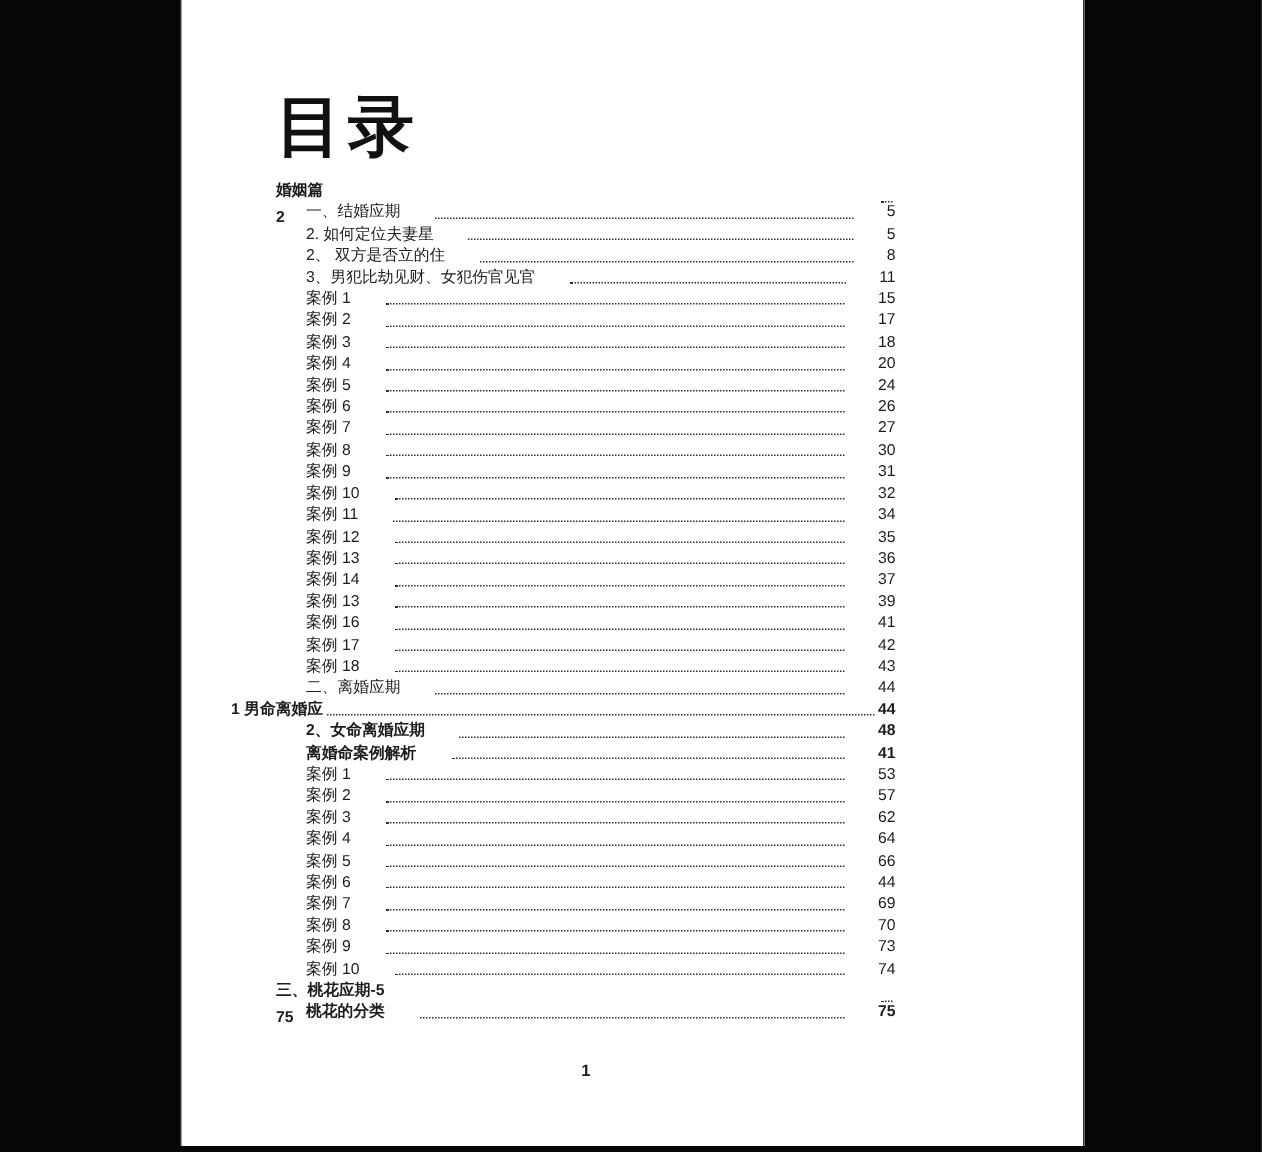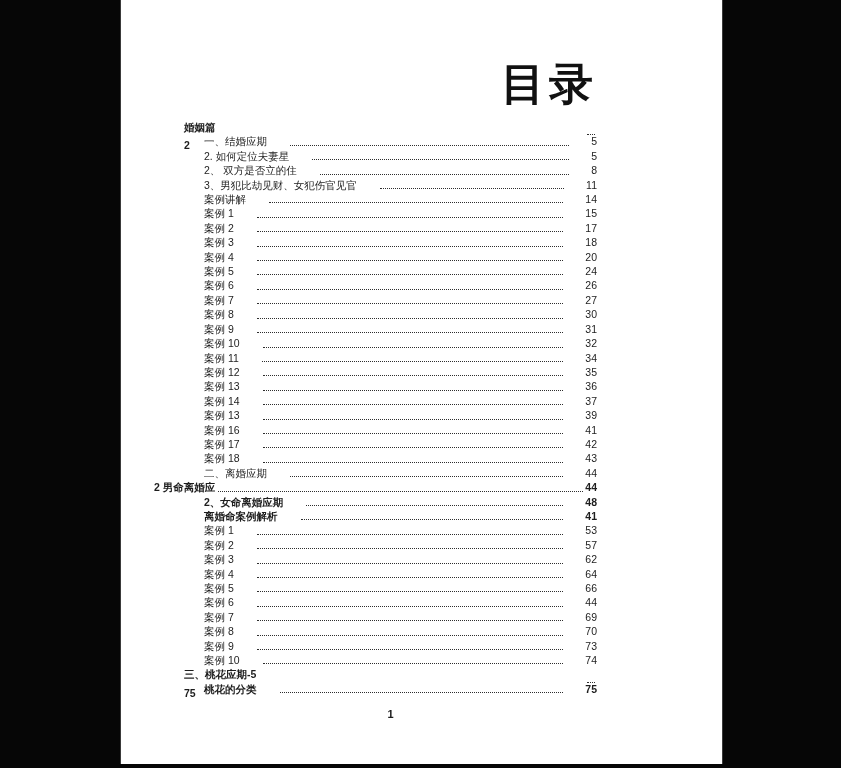--- a/index.html
+++ b/index.html
@@ -19,21 +19,21 @@
     left: 120px; top: 0;
     width: 603px; height: 764px;
     background: #ffffff;
     border-left: 1px solid #3a3a3a;
     border-right: 1px solid #3a3a3a;
     color: #1d1d1d;
   }
   .doc-title {
     position: absolute;
     top: 60px; left: 63px; right: 125px;
-    text-align: right;
+    text-align: left;
     font-family: "Liberation Serif", "DejaVu Serif", serif;
     font-weight: 700;
     font-size: 44px;
     line-height: 50px;
     letter-spacing: 4px;
     color: #111;
   }
   .toc {
     position: absolute;
     top: 120px; left: 63px; right: 125px;
@@ -99,25 +99,20 @@
           <span class="toc-label">2、 双方是否立的住</span>
           <span class="toc-dots"></span>
           <span class="toc-page">8</span>
         </div>
         <div class="toc-row lv2">
           <span class="toc-label">3、男犯比劫见财、女犯伤官见官</span>
           <span class="toc-dots"></span>
           <span class="toc-page">11</span>
         </div>
         <div class="toc-row lv2">
-          <span class="toc-label">案例讲解</span>
-          <span class="toc-dots"></span>
-          <span class="toc-page">14</span>
-        </div>
-        <div class="toc-row lv2">
           <span class="toc-label">案例 1</span>
           <span class="toc-dots"></span>
           <span class="toc-page">15</span>
         </div>
         <div class="toc-row lv2">
           <span class="toc-label">案例 2</span>
           <span class="toc-dots"></span>
           <span class="toc-page">17</span>
         </div>
         <div class="toc-row lv2">
@@ -199,21 +194,21 @@
           <span class="toc-label">案例 18</span>
           <span class="toc-dots"></span>
           <span class="toc-page">43</span>
         </div>
         <div class="toc-row lv2">
           <span class="toc-label">二、离婚应期</span>
           <span class="toc-dots"></span>
           <span class="toc-page">44</span>
         </div>
         <div class="toc-row lv0 bold">
-          <span class="toc-label">2 男命离婚应</span>
+          <span class="toc-label">1 男命离婚应</span>
           <span class="toc-dots"></span>
           <span class="toc-page">44</span>
         </div>
         <div class="toc-row lv2 bold">
           <span class="toc-label">2、女命离婚应期</span>
           <span class="toc-dots"></span>
           <span class="toc-page">48</span>
         </div>
         <div class="toc-row lv2 bold">
           <span class="toc-label">离婚命案例解析</span>

